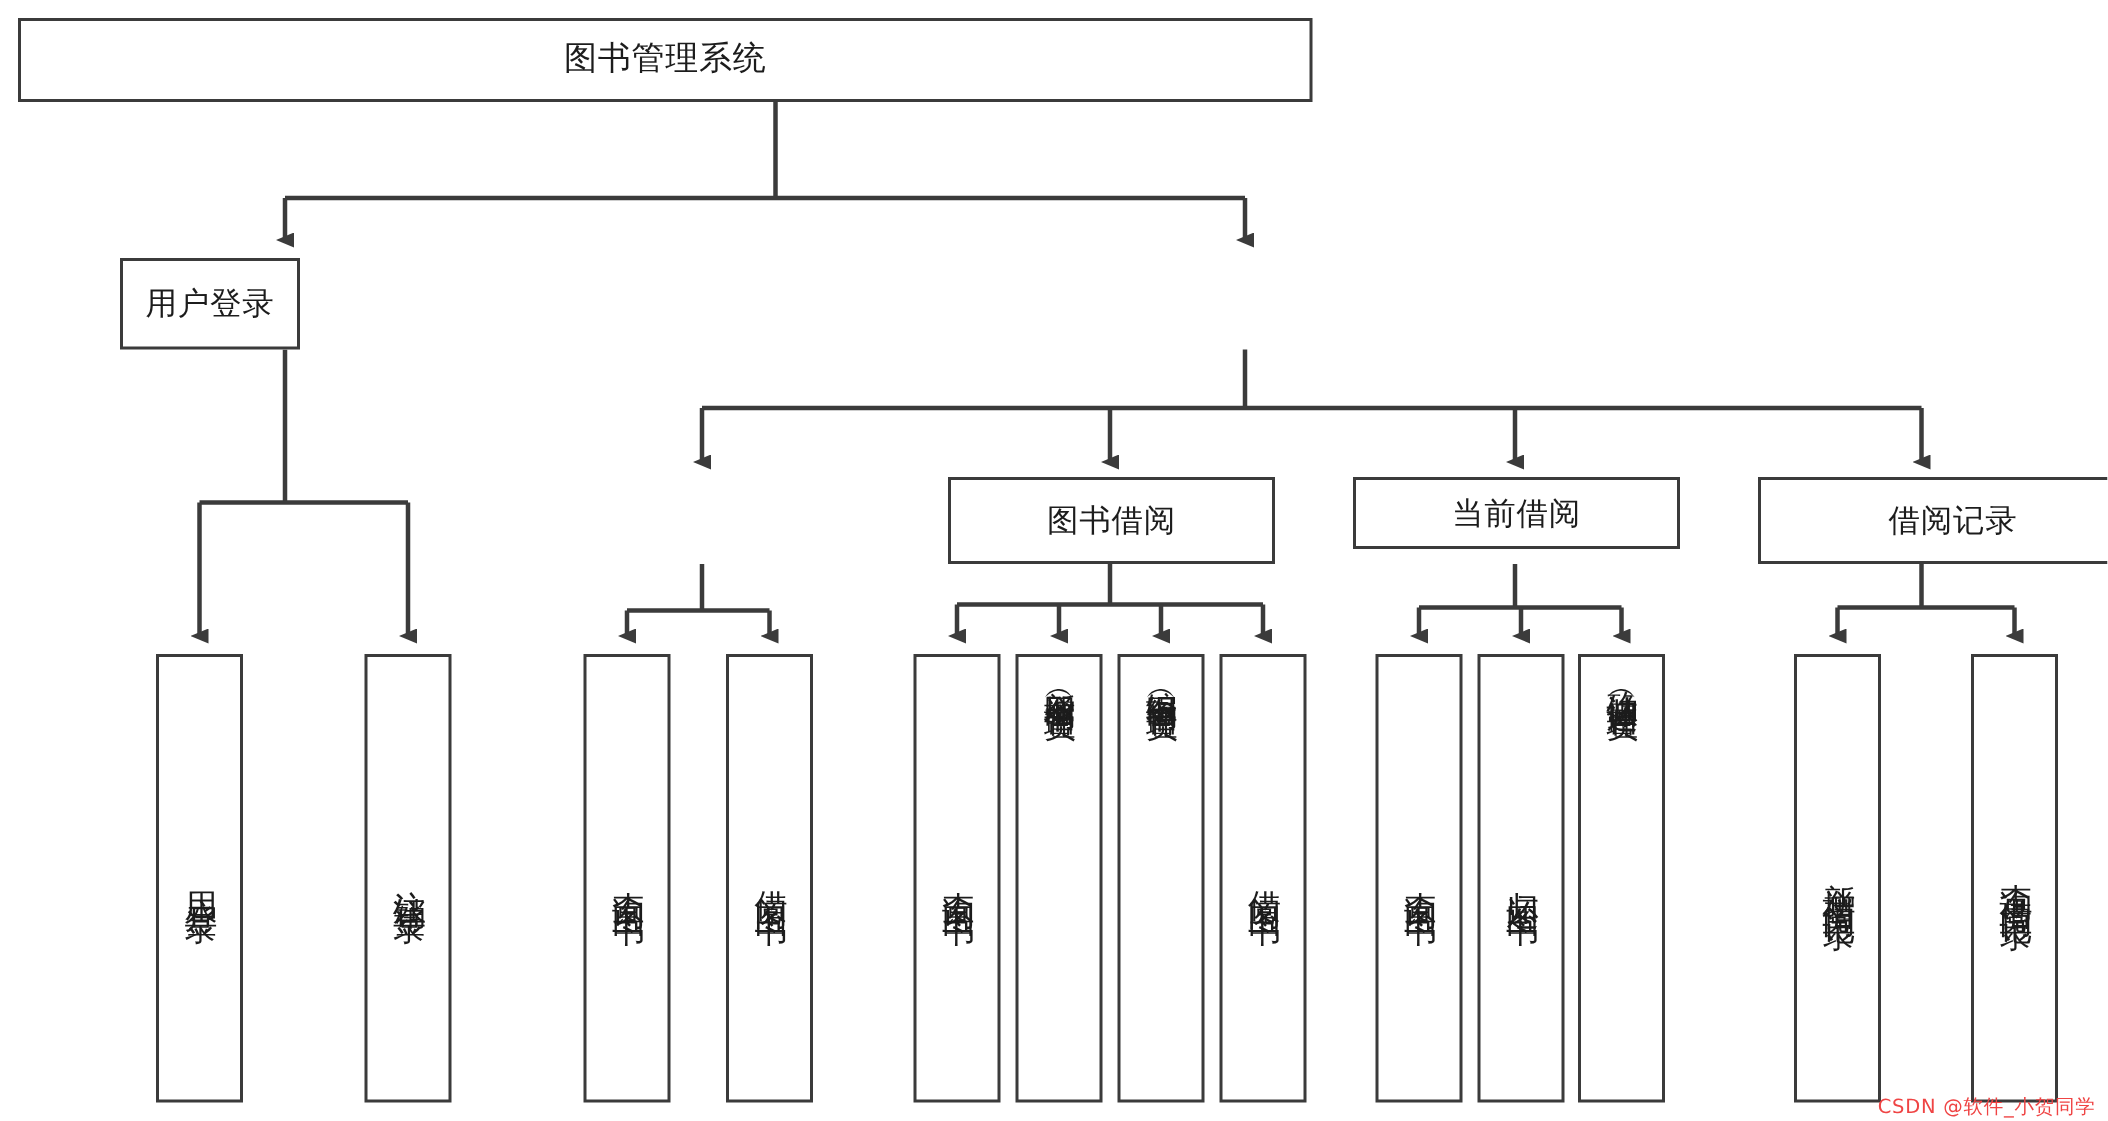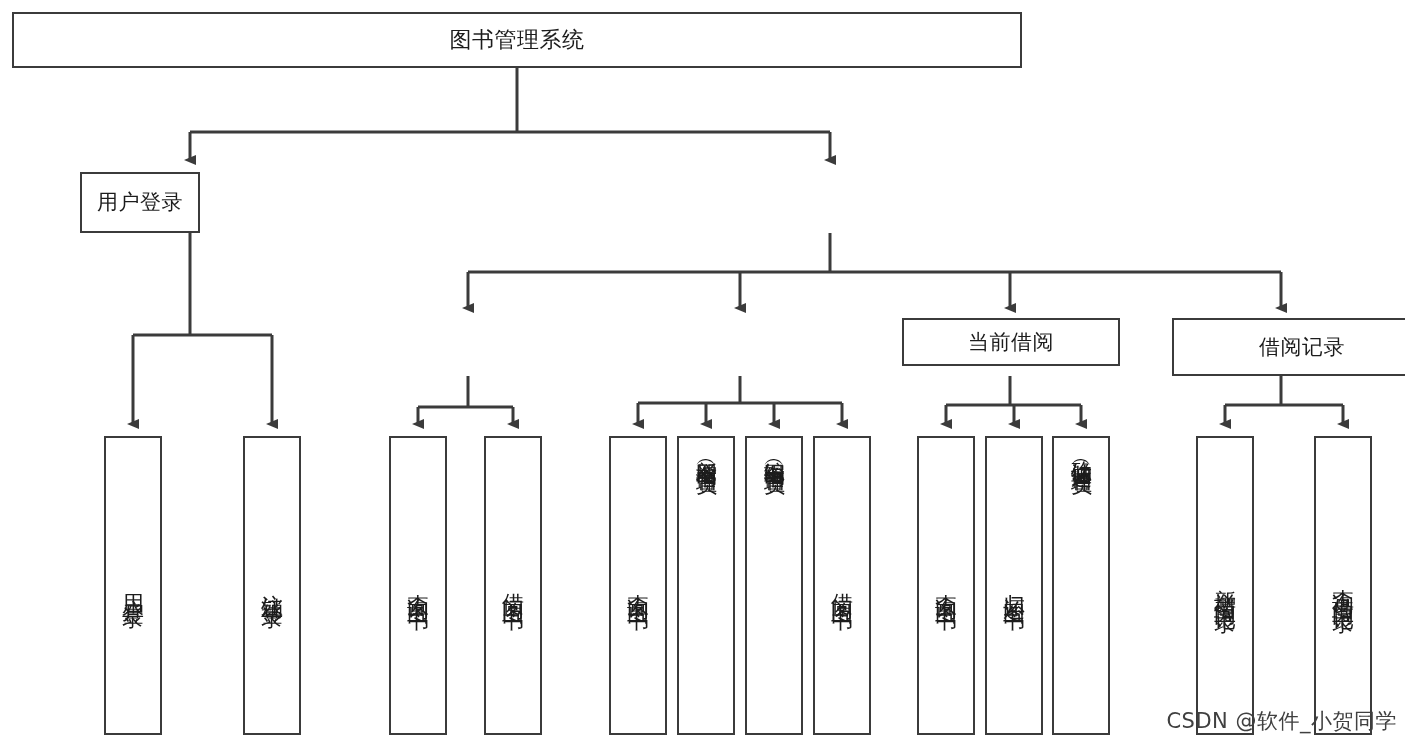--- a/index.html
+++ b/index.html
@@ -69,23 +69,23 @@
     letter-spacing: 2px;
     font-size: 21px;
   }
   .node.v.mid {
     align-items: center;
     padding-top: 0;
   }
   #watermark {
     position: absolute;
     right: 8px;
-    bottom: 12px;
-    font-size: 21px;
-    color: #404040;
+    bottom: 0;
+    font-size: 13px;
+    color: #ef4444;
     white-space: nowrap;
     letter-spacing: 0.5px;
   }
 </style>
 </head>
 <body>
 
 <div id="canvas">
 
   <svg id="wires" viewBox="0 0 1405 747">
@@ -131,28 +131,31 @@
       <path d="M1014,405 L1014,424" marker-end="url(#arrow)"></path>
       <path d="M1081,405 L1081,424" marker-end="url(#arrow)"></path>
 
       <path d="M1281,376 L1281,405"></path>
       <path d="M1225,405 L1343,405"></path>
       <path d="M1225,405 L1225,424" marker-end="url(#arrow)"></path>
       <path d="M1343,405 L1343,424" marker-end="url(#arrow)"></path>
     </g>
   </svg>
 
-  <div class="node h root" style="left:12px; top:12px; width:1010px; height:56px;">
+  <div class="node h root" style="left:12px; top:12px; width:863px; height:56px;">
     <span class="lbl">图书管理系统</span>
   </div>
 
   <div class="node h" style="left:80px; top:172px; width:120px; height:61px;">
     <span class="lbl">用户登录</span>
   </div>
 
+  <div class="node h" style="left:632px; top:318px; width:218px; height:58px;">
+    <span class="lbl">图书借阅</span>
+  </div>
   <div class="node h" style="left:902px; top:318px; width:218px; height:48px;">
     <span class="lbl">当前借阅</span>
   </div>
   <div class="node h" style="left:1172px; top:318px; width:260px; height:58px;">
     <span class="lbl">借阅记录</span>
   </div>
 
   <div class="node v mid" style="left:104px; top:436px; width:58px; height:299px;">
     <span class="lbl">用户登录</span>
   </div>

